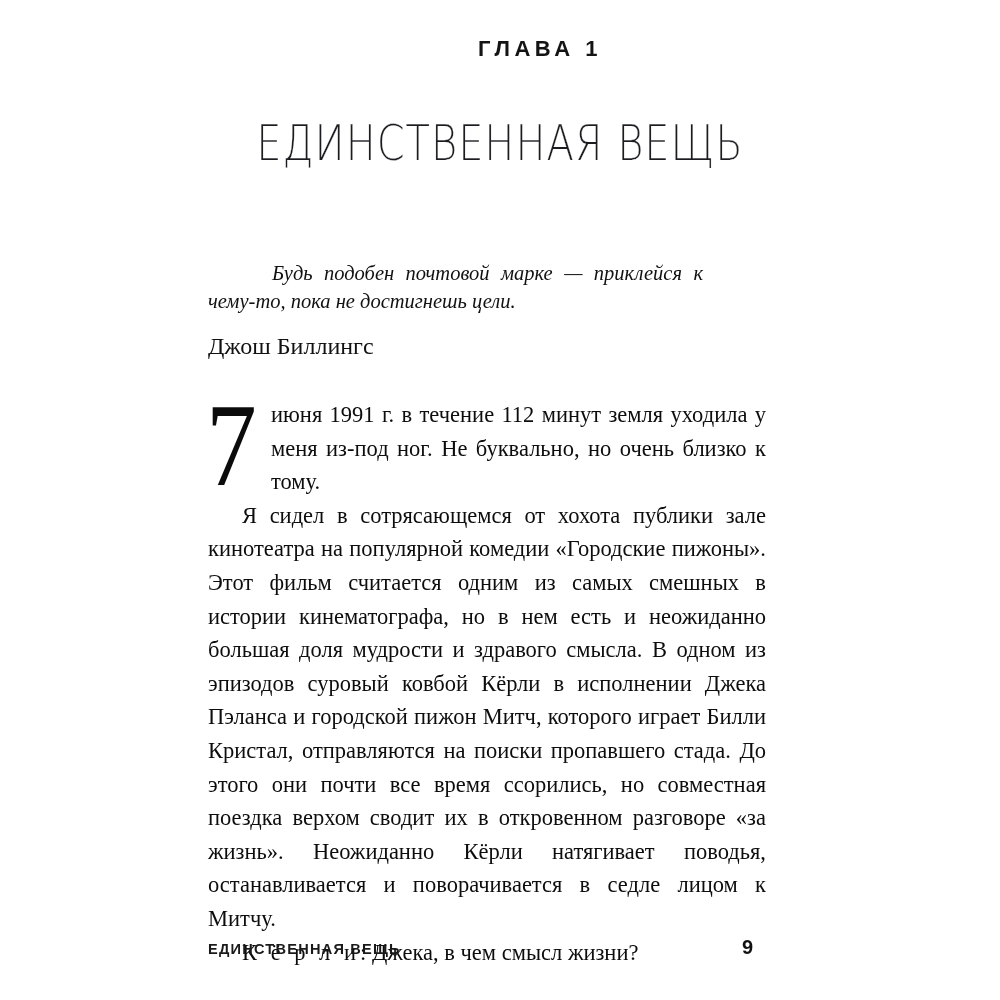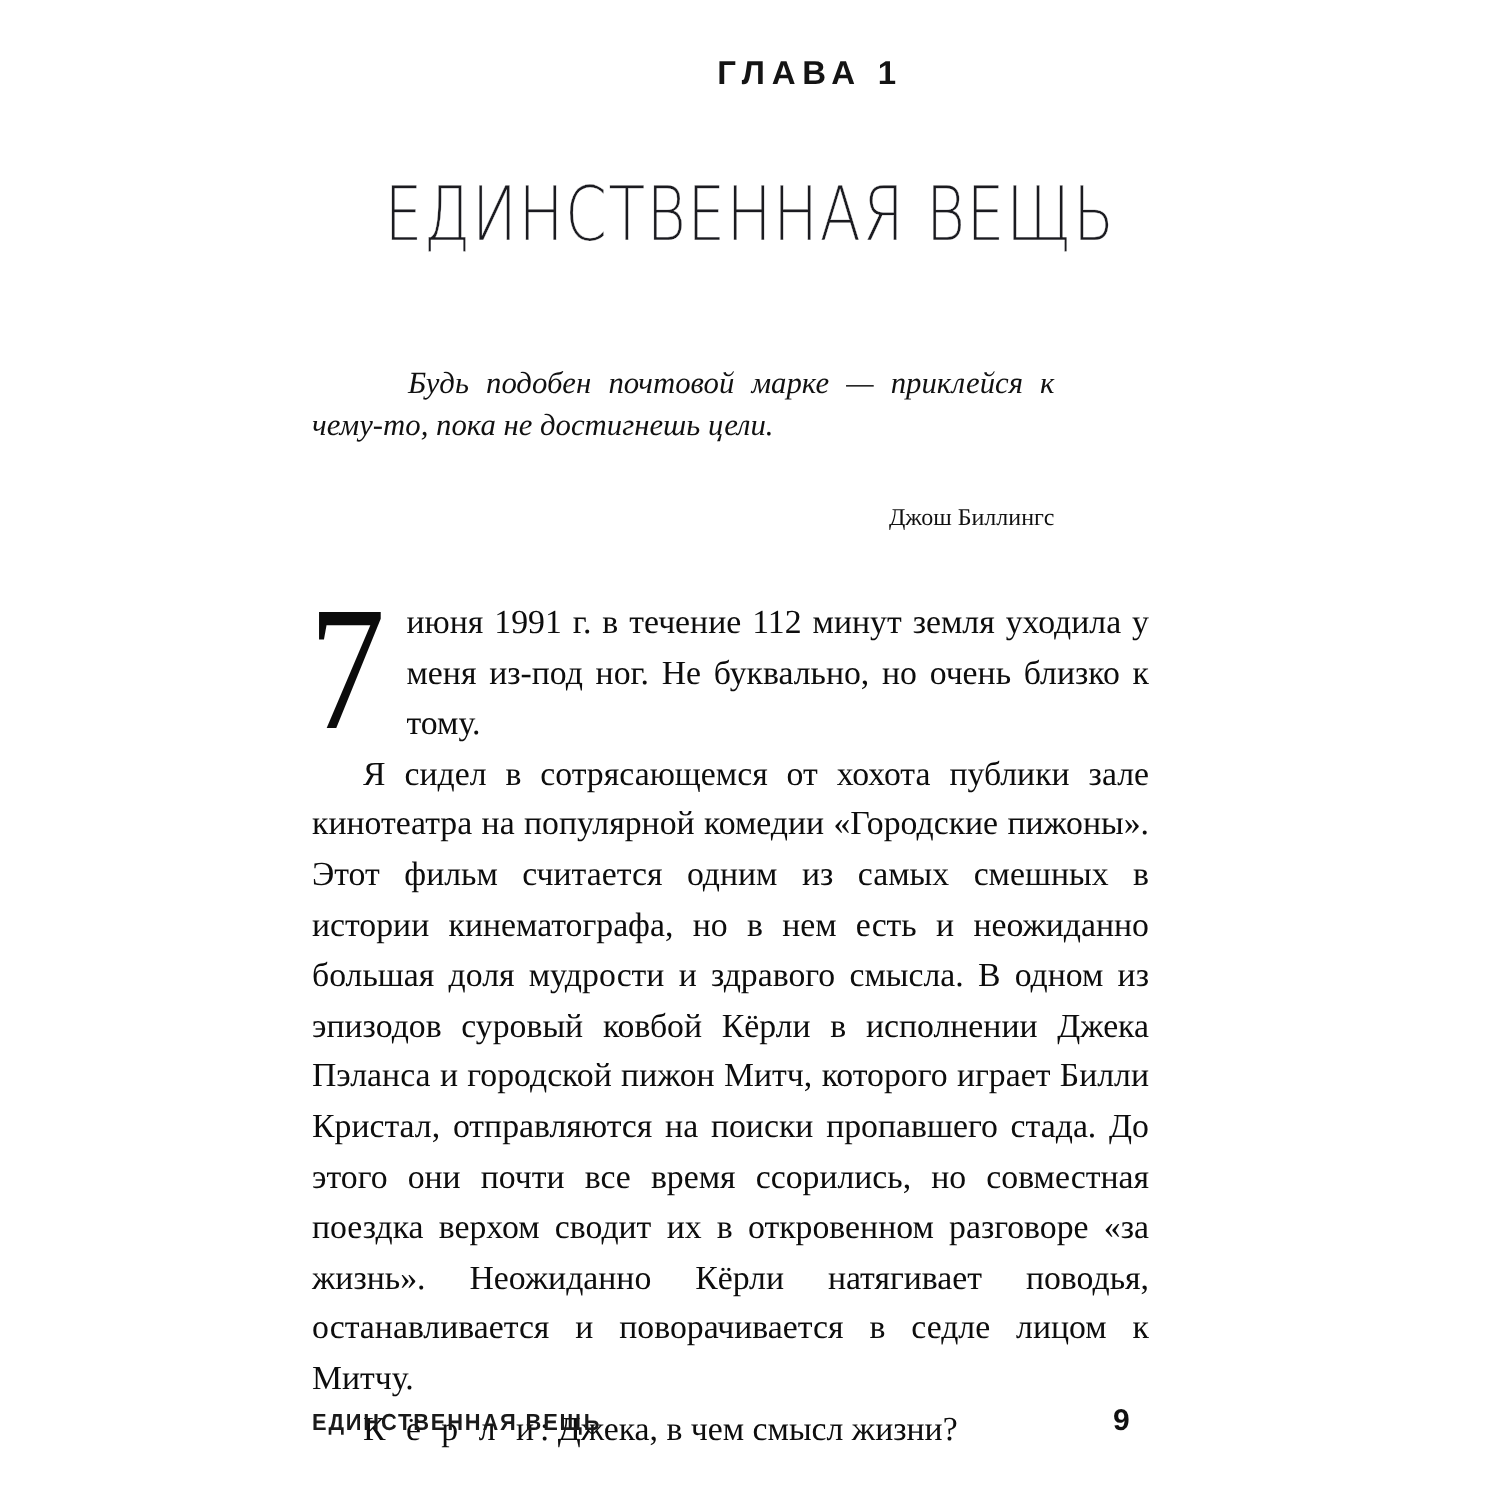--- a/index.html
+++ b/index.html
@@ -55,39 +55,38 @@
     color: #1b1b20;
     transform: scaleX(0.80);
     transform-origin: 50% 50%;
     -webkit-text-stroke: 0.25px #ffffff;
     white-space: pre;
   }
 
   
   .epigraph {
     position: absolute;
-    top: 242px;
+    top: 259px;
     left: 208px;
     width: 495px;
     font-style: italic;
     font-size: 20.5px;
     line-height: 28px;
     text-align: justify;
     text-align-last: left;
     text-indent: 64px;
     color: #111111;
     hyphens: none;
   }
   .epigraph-attribution {
     position: absolute;
     top: 332px;
     left: 208px;
     width: 495px;
-    text-align: right;
-    font-size: 16px;
+    font-size: 24px;
     line-height: 28px;
     color: #111111;
     white-space: pre;
   }
 
   
   .body-block {
     position: absolute;
     top: 398px;
     left: 208px;

